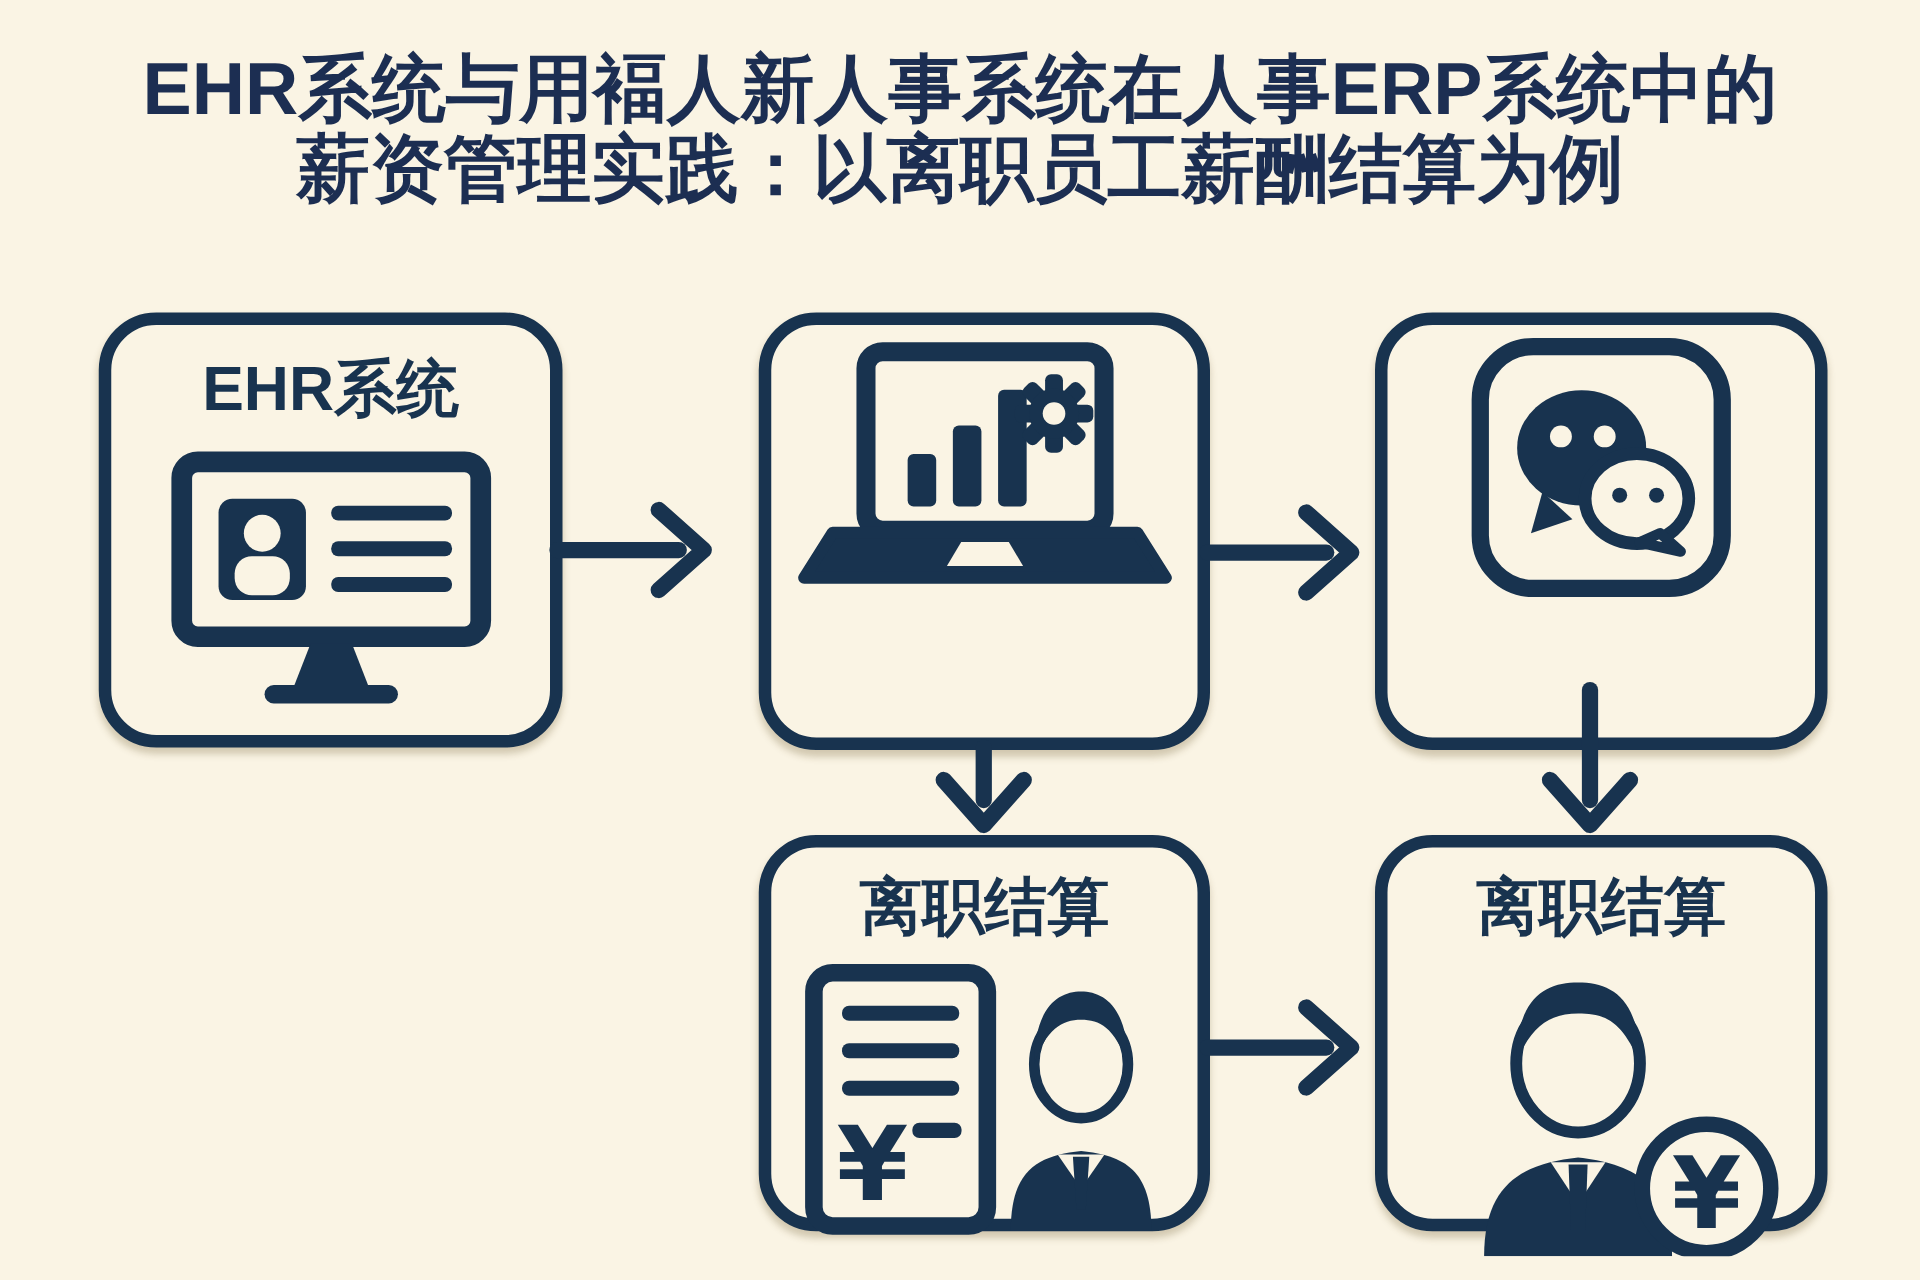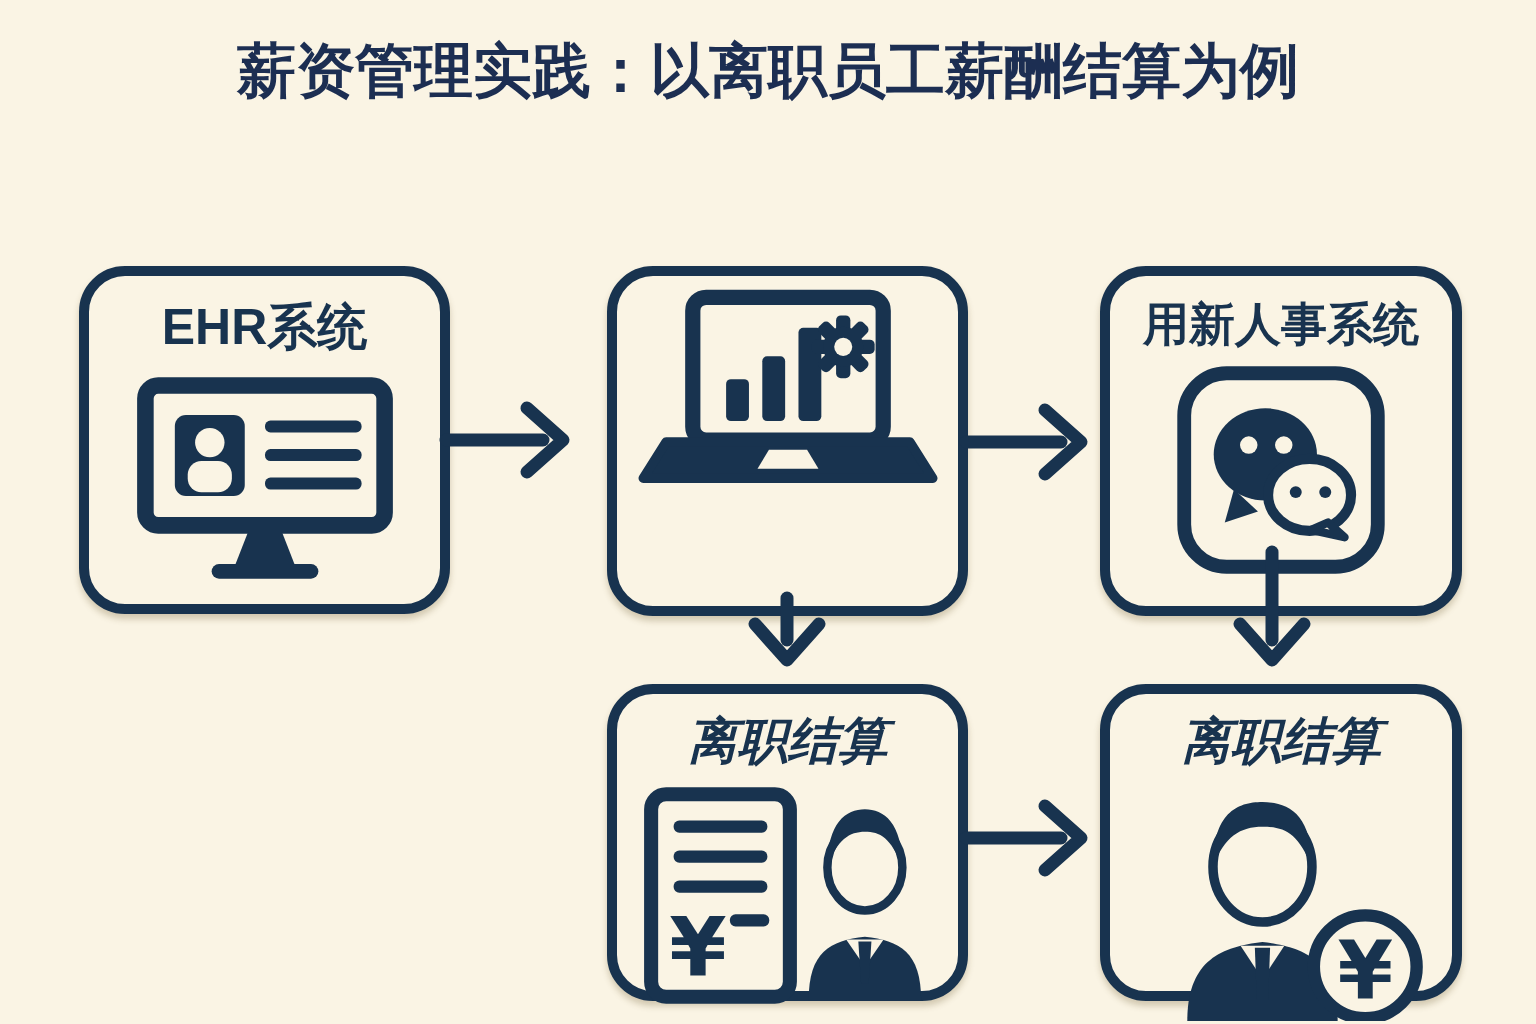--- a/index.html
+++ b/index.html
@@ -16,32 +16,31 @@
   .title{
     position:absolute;top:40px;left:0;width:100%;text-align:center;
     color:var(--title);font-weight:bold;line-height:1.08;
   }
   .title .l1{font-size:59px;letter-spacing:0px;}
   .title .l2{font-size:59px;}
   .node{
     position:absolute;border:10px solid var(--ink);border-radius:46px;
     background:var(--bg);display:flex;flex-direction:column;align-items:center;
     box-shadow:0 5px 6px rgba(90,70,25,.25);
-    margin-top:16px;
   }
   #box-ehr    {left:79px;  top:250px; width:371px; height:348px;}
   #box-payroll{left:607px; top:250px; width:361px; height:350px;}
   #box-newhr  {left:1100px;top:250px; width:362px; height:350px;}
   #box-settle1{left:607px; top:668px; width:361px; height:317px;}
   #box-settle2{left:1100px;top:668px; width:362px; height:317px;}
   .node .label{
     font-weight:bold;color:var(--ink);font-size:50px;margin-top:18px;white-space:nowrap;
   }
   #box-newhr .label{font-size:46px;}
-  #box-settle1 .label,#box-settle2 .label{margin-top:14px;font-style:italic;}
+  #box-settle1 .label,#box-settle2 .label{margin-top:14px;}
   .icon{margin-top:8px;line-height:0;}
   
   .fi{fill:var(--ink);}            
   .fc{fill:var(--bg);}             
   .si{stroke:var(--ink);fill:none;}
   .sc{stroke:var(--ink);}          
   svg text{
     font-family:"DejaVu Sans","Liberation Sans",sans-serif;
     font-weight:bold;fill:var(--ink);
   }
@@ -50,20 +49,21 @@
     stroke:var(--ink);stroke-width:13px;fill:none;
     stroke-linecap:round;stroke-linejoin:round;
   }
 </style>
 </head>
 <body>
 
 <div class="canvas">
 
   <div class="title">
+    <div class="l1">EHR系统与用褔人新人事系统在人事ERP系统中的</div>
     <div class="l2">薪资管理实践：以离职员工薪酬结算为例</div>
   </div>
 
   <div class="node" id="box-ehr">
     <div class="label">EHR系统</div>
     <span class="icon">
       <svg width="276" height="230" viewBox="0 0 300 250">
         <rect class="si" x="20" y="18" width="260" height="152" rx="14" stroke-width="18"></rect>
         <rect class="fi" x="52" y="50" width="76" height="88" rx="12"></rect>
         <circle class="fc" cx="90" cy="80" r="16"></circle>
@@ -94,21 +94,20 @@
           <circle class="fi" r="21"></circle>
           <circle class="fc" r="9.5"></circle>
         </g>
         <polygon class="sc fi" points="42,166 298,166 322,204 18,204" stroke-width="10" stroke-linejoin="round"></polygon>
         <polygon class="fc" points="150,174 190,174 202,194 138,194"></polygon>
       </svg>
     </span>
   </div>
 
   <div class="node" id="box-newhr">
-    <div class="label">用新人事系统</div>
     <span class="icon">
       <svg width="212" height="212" viewBox="0 0 230 230">
         <rect class="si" x="10" y="10" width="210" height="210" rx="46" stroke-width="15"></rect>
         <g>
           <ellipse class="fi" cx="98" cy="98" rx="56" ry="50"></ellipse>
           <polygon class="fi" points="64,136 90,160 54,172"></polygon>
           <circle class="fc" cx="80" cy="88" r="9.5"></circle>
           <circle class="fc" cx="118" cy="88" r="9.5"></circle>
         </g>
         <g>

